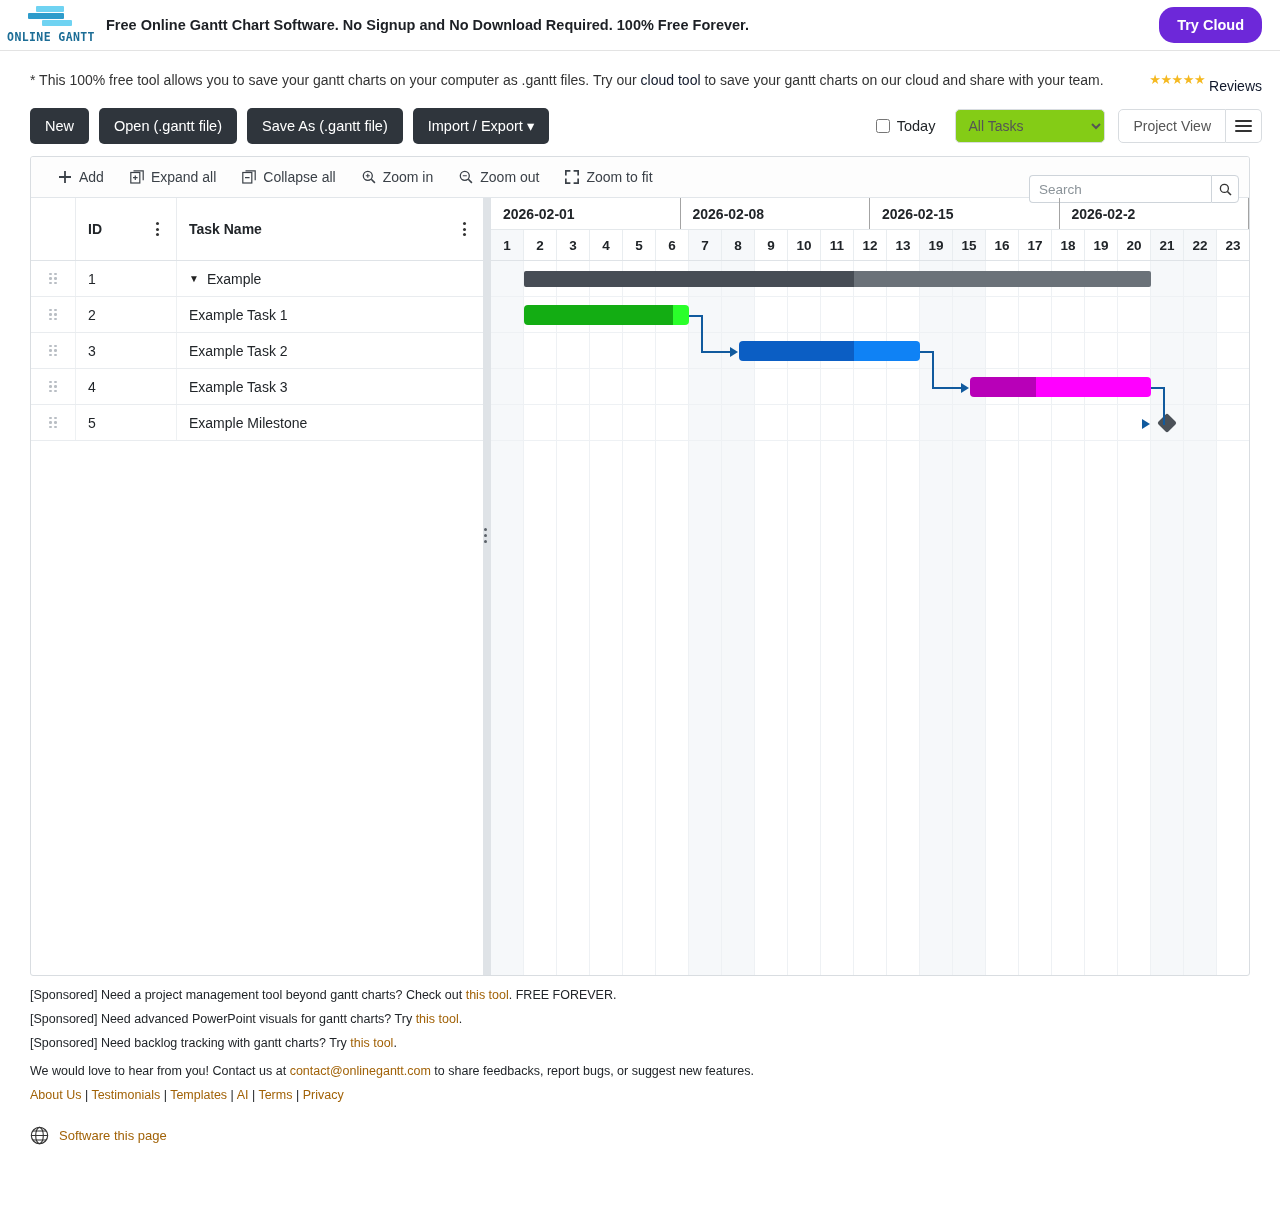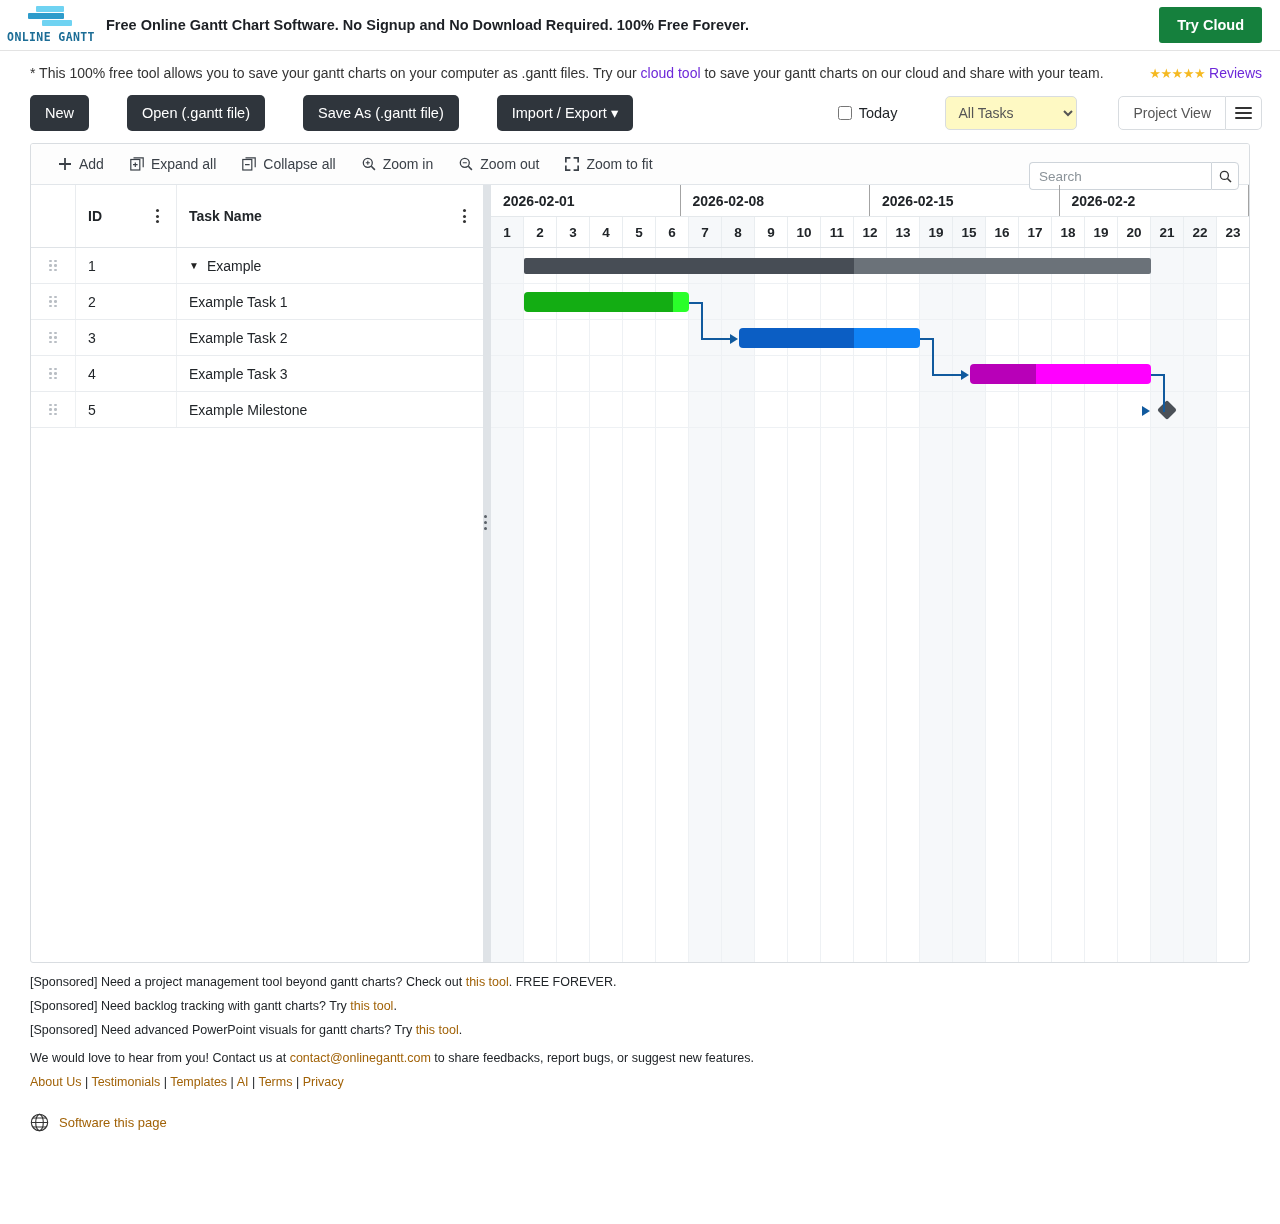--- a/index.html
+++ b/index.html
@@ -22,47 +22,47 @@
   .lm1 { left:16px; top:0px;  width:28px; height:6px; background:#6fd3f2; }
   .lm2 { left:8px;  top:7px;  width:36px; height:6px; background:#2e9ccb; }
   .lm3 { left:22px; top:14px; width:30px; height:6px; background:#6fd3f2; }
   .logo-word {
     font-family:"DejaVu Sans Mono", monospace;
     font-size:11.5px; font-weight:bold; letter-spacing:.4px;
     color:#1c6d96; margin-top:2px; white-space:nowrap;
   }
   .tagline { font-size:14.5px; font-weight:bold; color:#1d2025; flex:1; }
   .try-cloud {
-    background:#15803d; color:#fff; border:none; border-radius:3px;
+    background:#6d28d9; color:#fff; border:none; border-radius:15px;
     font-size:14.5px; font-weight:bold; padding:10px 18px; cursor:pointer;
     font-family:"Liberation Sans", sans-serif;
   }
 
   
   .notice {
     display:flex; align-items:center; padding:14px 18px 8px 30px;
     font-size:14px; color:#333;
   }
   .notice .txt { flex:1; }
-  .notice a, .lnk { color:#6d28d9; text-decoration:none; }
+  .notice a, .lnk { color:#0f172a; text-decoration:none;margin-top:13px; }
   .stars { color:#f5b921; letter-spacing:-.5px; font-size:13px; margin-right:4px; }
 
   
-  .actions { display:flex; align-items:center; padding:6px 18px 12px 30px;gap:28px; }
+  .actions { display:flex; align-items:center; padding:6px 18px 12px 30px; }
   .btn-dark {
     background:#2f353c; color:#fff; border:none; border-radius:5px;
     font-size:14.5px; padding:10px 15px; margin-right:10px; cursor:pointer;
     font-family:"Liberation Sans", sans-serif; white-space:nowrap;
   }
   .spacer { flex:1; }
   .today-wrap { display:flex; align-items:center; font-size:14.5px; margin-right:20px; }
   .today-wrap input { width:14px; height:14px; margin:0 7px 0 0; }
   select.allsel {
-    width:132px; height:34px; padding:4px 8px; font-size:14px;
-    border:1px solid #d8dce0; border-radius:5px; background:#fef9c3; color:#555;
+    width:150px; height:34px; padding:4px 8px; font-size:14px;
+    border:1px solid #d8dce0; border-radius:5px; background:#84cc16; color:#555;
     font-family:"Liberation Sans", sans-serif;
   }
   .pv-group { display:flex; margin-left:13px; }
   .pv-btn {
     height:34px; border:1px solid #d8dce0; background:#fff; color:#555;
     font-size:14px; padding:0 14px; border-radius:5px 0 0 5px; cursor:pointer;
     font-family:"Liberation Sans", sans-serif;
   }
   .pv-menu {
     height:34px; width:36px; border:1px solid #d8dce0; border-left:none;
@@ -512,22 +512,22 @@
             <div class="arrow" style="left: 651px; top: 158px;"></div>
           </div>
         </div>
     </div>
 
   </div>
 </div>
 
 <div class="footer">
   <p><span>[Sponsored] Need a project management tool beyond gantt charts? Check out </span><a href="#">this tool</a><span>. FREE FOREVER.</span></p>
+  <p><span>[Sponsored] Need advanced PowerPoint visuals for gantt charts? Try </span><a href="#">this tool</a><span>.</span></p>
   <p><span>[Sponsored] Need backlog tracking with gantt charts? Try </span><a href="#">this tool</a><span>.</span></p>
-  <p><span>[Sponsored] Need advanced PowerPoint visuals for gantt charts? Try </span><a href="#">this tool</a><span>.</span></p>
   <p class="contact"><span>We would love to hear from you! Contact us at </span><a href="#">contact@onlinegantt.com</a><span> to share feedbacks, report bugs, or suggest new features.</span></p>
   <p class="links">
     <a href="#">About Us</a> |
     <a href="#">Testimonials</a> |
     <a href="#">Templates</a> |
     <a href="#">AI</a> |
     <a href="#">Terms</a> |
     <a href="#">Privacy</a>
   </p>
   <div class="translate">

